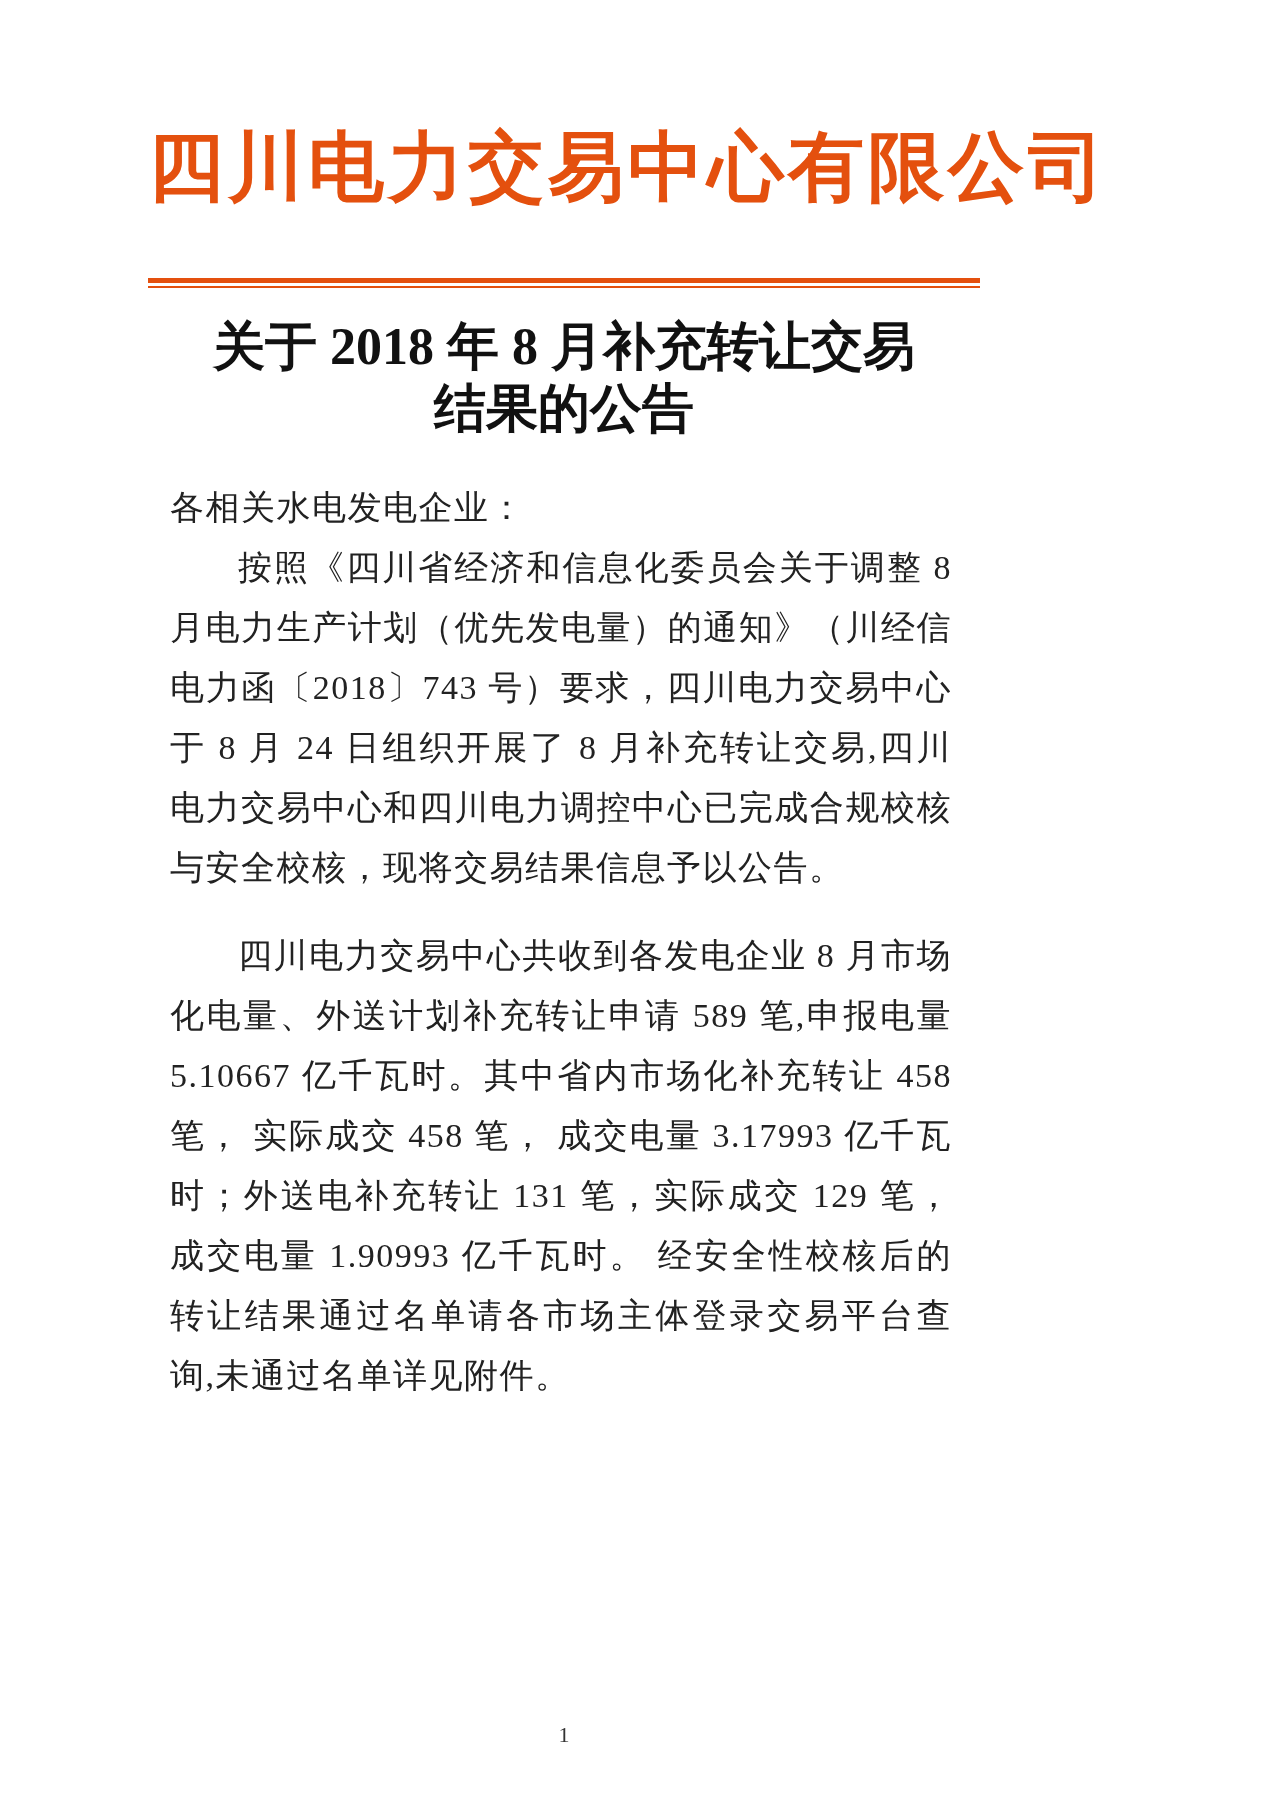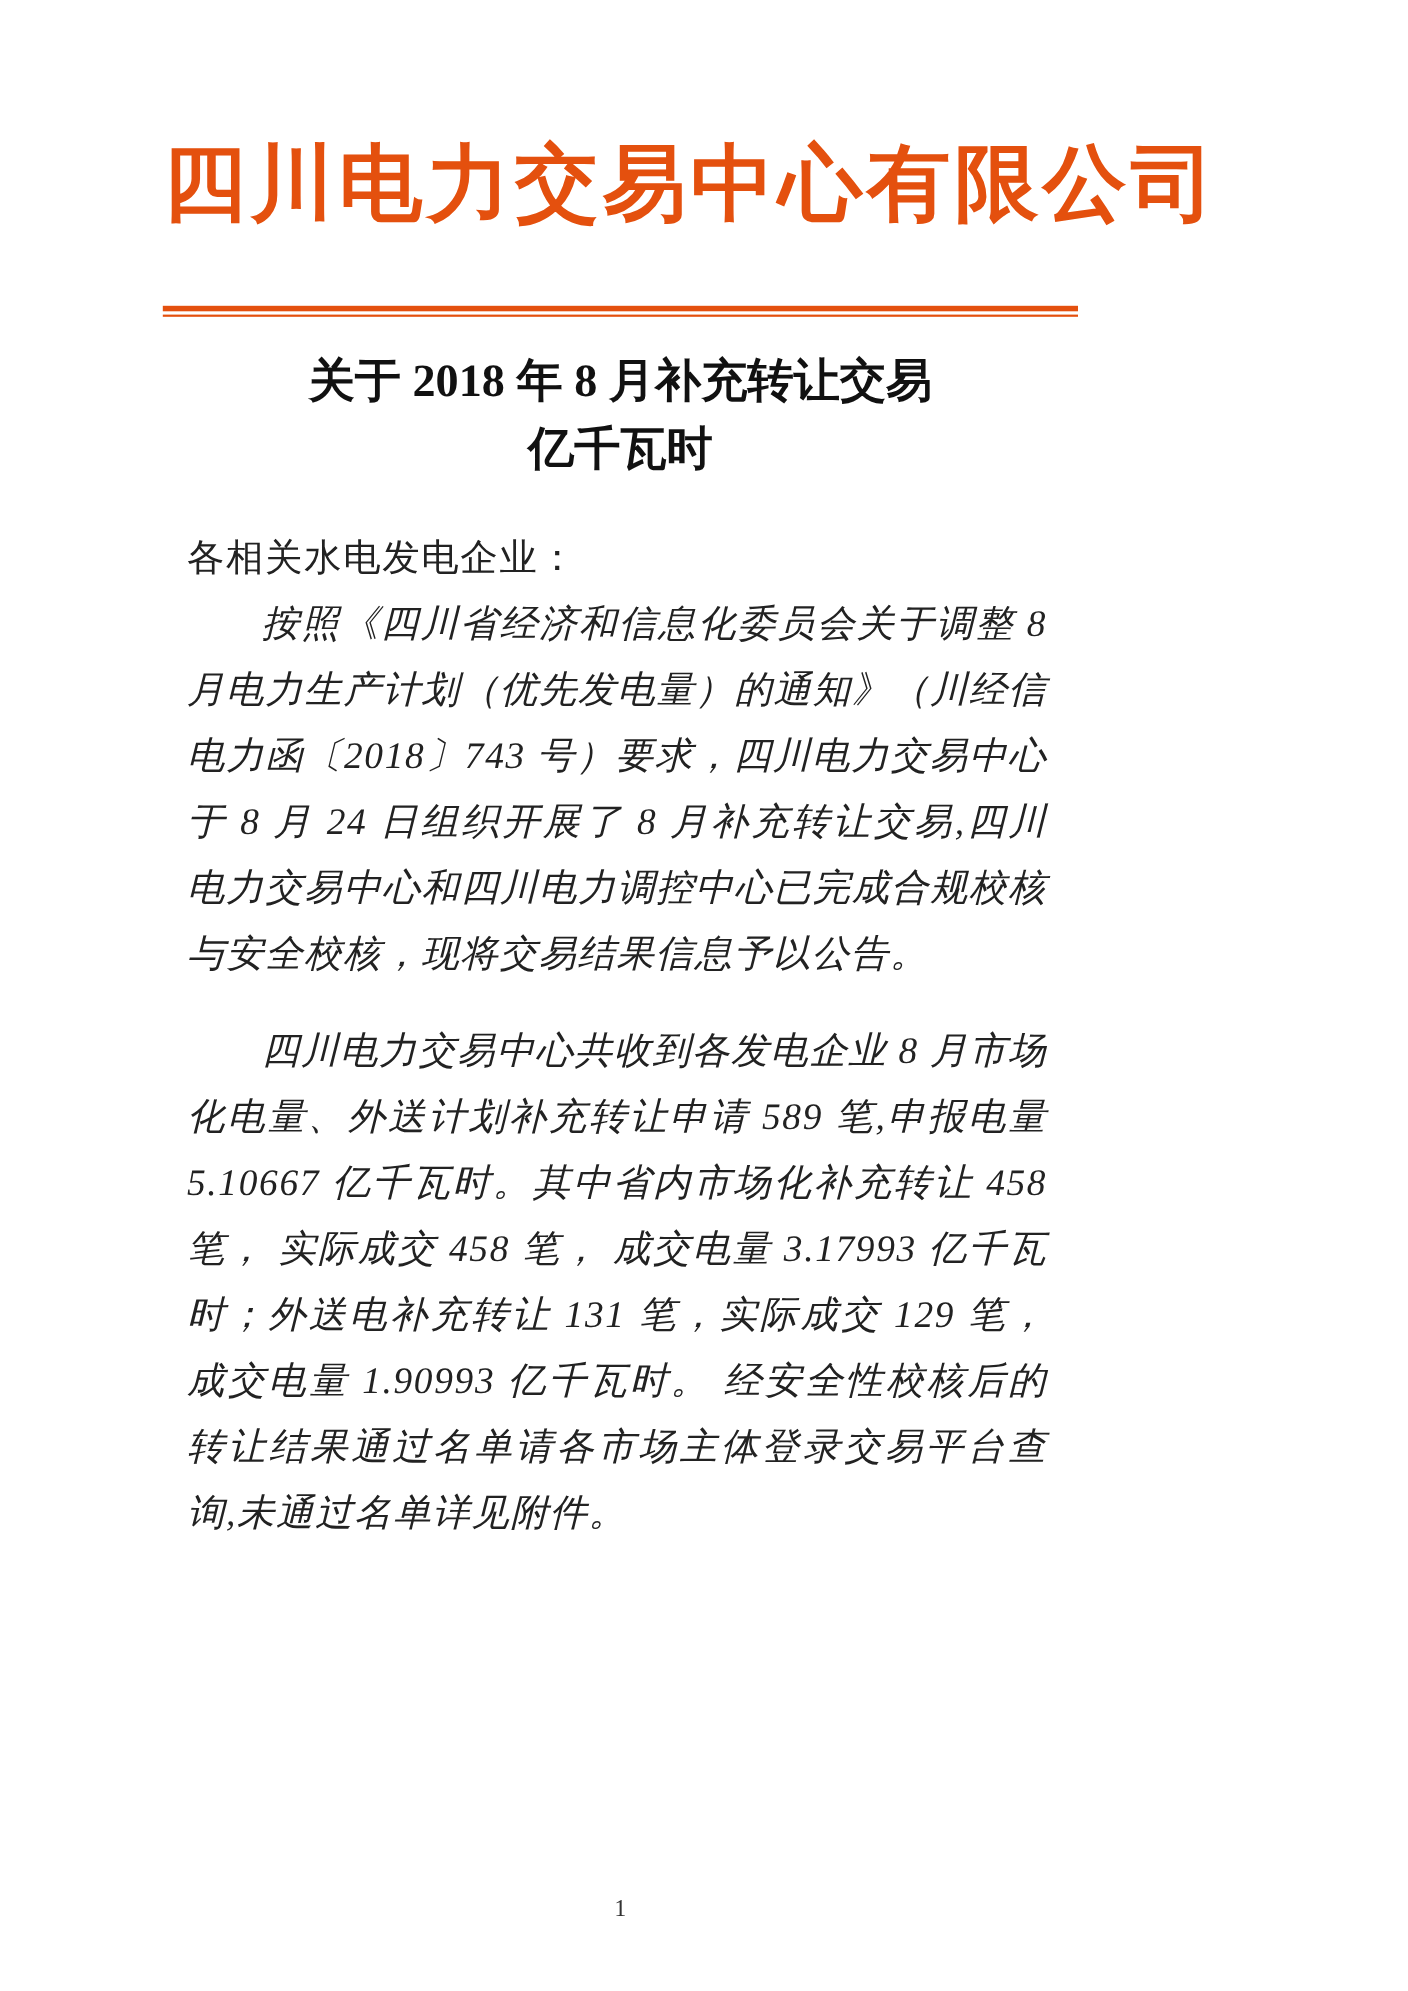--- a/index.html
+++ b/index.html
@@ -45,41 +45,40 @@
     padding-right: 20px;
     text-align: right;
     font-size: 29px;
     letter-spacing: 1px;
     color: #1a1a1a;
   }
   .doc-title {
     margin-top: 28px;
     text-align: center;
     font-weight: bold;
-    font-size: 42px;
+    font-size: 52px;
     line-height: 62px;
     color: #111111;
   }
   .body-block {
     margin-top: 38px;
     padding: 0 28px 0 22px;
     font-size: 34px;
     line-height: 60px;
     letter-spacing: 1.5px;
     color: #222222;
   }
   .salutation {
     text-align: left;
   }
   .para {
     margin: 0 0 0 0;
     text-indent: 2em;
     text-align: justify;
     text-justify: inter-ideograph;
-    font-style: italic;
   }
   .para + .para {
     margin-top: 28px;
   }
   .page-number {
     position: absolute;
     left: 148px;
     width: 832px;
     top: 1722px;
     text-align: center;
@@ -93,21 +92,21 @@
 <div class="page">
   <div class="content">
 
     <div class="company-header">四川电力交易中心有限公司</div>
 
     <div class="header-rule"></div>
 
 
     <div class="doc-title">
       <div>关于 2018 年 8 月补充转让交易</div>
-      <div>亿千瓦时</div>
+      <div>结果的公告</div>
     </div>
 
     <div class="body-block">
       <div class="salutation">各相关水电发电企业：</div>
       <p class="para">按照《四川省经济和信息化委员会关于调整 8 月电力生产计划（优先发电量）的通知》（川经信电力函〔2018〕743 号）要求，四川电力交易中心于 8 月 24 日组织开展了 8 月补充转让交易,四川电力交易中心和四川电力调控中心已完成合规校核与安全校核，现将交易结果信息予以公告。</p>
       <p class="para">四川电力交易中心共收到各发电企业 8 月市场化电量、外送计划补充转让申请 589 笔,申报电量 5.10667 亿千瓦时。其中省内市场化补充转让 458 笔， 实际成交 458 笔， 成交电量 3.17993 亿千瓦时；外送电补充转让 131 笔，实际成交 129 笔， 成交电量 1.90993 亿千瓦时。 经安全性校核后的转让结果通过名单请各市场主体登录交易平台查询,未通过名单详见附件。</p>
     </div>
 
   </div>
 

